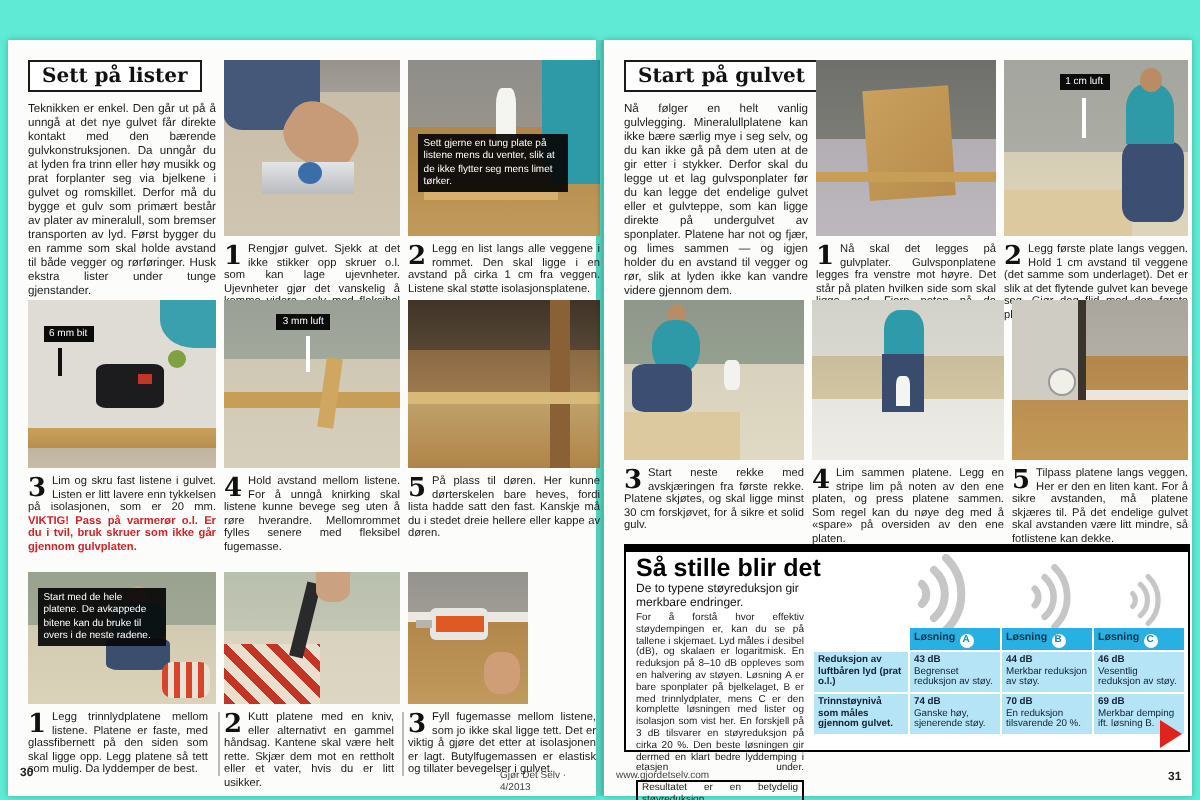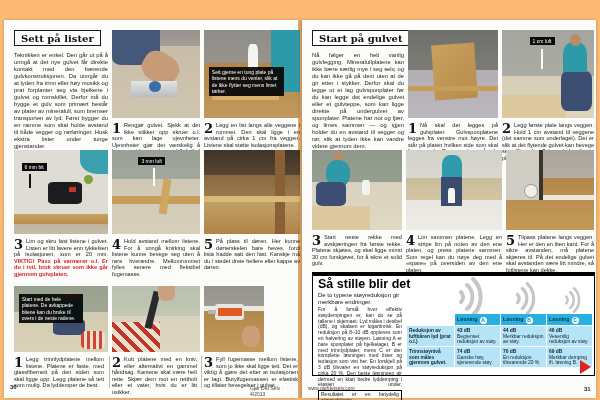--- a/index.html
+++ b/index.html
@@ -1,16 +1,16 @@
 <!DOCTYPE html>
 <html><head>
 <meta charset="utf-8">
 <style>
   html,body{margin:0;padding:0;background:#d8d7d3;font-family:"Liberation Sans",sans-serif;}
-  #canvas{position:relative;width:600px;height:400px;background:#fdba74;overflow:hidden;}
+  #canvas{position:relative;width:600px;height:400px;background:#5eead4;overflow:hidden;}
   .page{position:absolute;top:20px;width:294px;height:378px;background:#fcfcfa;box-shadow:0 0 3px rgba(0,0,0,.25);}
   .gutter{position:absolute;left:298px;top:20px;width:6px;height:378px;
     background:linear-gradient(90deg,rgba(0,0,0,0),rgba(0,0,0,.14),rgba(0,0,0,0));}
   .titlebox{position:absolute;border:1.5px solid #1a1a1a;background:#fff;
     font-family:"DejaVu Serif",serif;font-weight:bold;font-size:10px;line-height:11px;
     padding:2px 6px 1px;white-space:nowrap;color:#111;}
   .intro{position:absolute;font-size:5.8px;line-height:7px;text-align:justify;color:#1c1c1c;}
   .step{position:absolute;font-size:5.6px;line-height:6.5px;color:#1c1c1c;text-align:justify;}
   .stepnum{float:left;font-family:"DejaVu Serif",serif;font-weight:bold;font-size:13px;line-height:11px;margin:1px 3px 0 0;color:#111;}
   .warn{color:#d61f26;font-weight:bold;}

